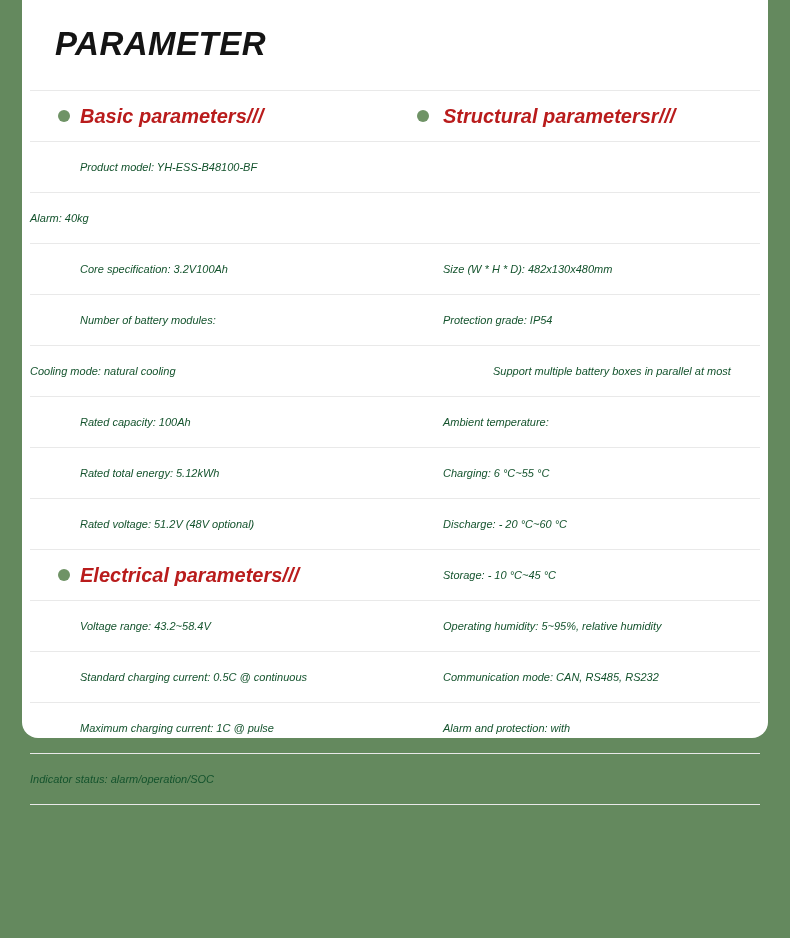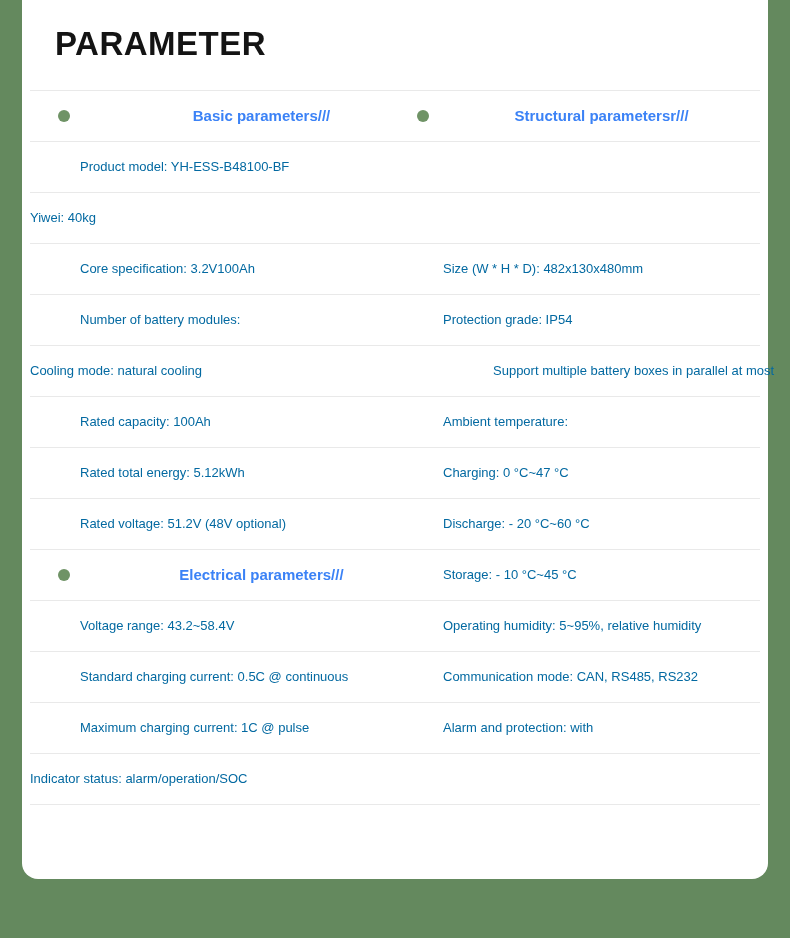--- a/index.html
+++ b/index.html
@@ -12,24 +12,25 @@
     position: relative;
     background: #64895e;
     font-family: "Liberation Sans", "DejaVu Sans", sans-serif;
     overflow: hidden;
   }
   .card {
     position: absolute;
     left: 22px;
     top: 0;
     width: 746px;
-    height: 879px;
+    height: 738px;
     background: #ffffff;
     border-radius: 0 0 16px 16px;
     box-sizing: border-box;
+    font-style: italic;
   }
   .title-block {
     height: 91px;
     margin: 0 8px;
     border-bottom: 1px solid #e9e9e9;
     box-sizing: border-box;
     padding: 27px 0 0 25px;
   }
   .page-title {
     margin: 0;
@@ -44,33 +45,32 @@
   }
   .row {
     display: grid;
     grid-template-columns: 413px 1fr;
     height: 50px;
     align-items: center;
     border-bottom: 1px solid #e9e9e9;
   }
   .cell {
     position: relative;
-    font-size: 13px;
-    color: #0369a1;
+    font-size: 11px;
+    color: #14532d;
     white-space: nowrap;
     line-height: 50px;
     height: 50px;
   }
   .cell.left  { padding-left: 50px; }
   .cell.right { padding-left: 0; }
   .cell.header {
     font-weight: 700;
-    color: #3b82f6;
-    font-size: 15px;
-    text-align: center;
+    color: #b91c1c;
+    font-size: 20px;
   }
   .dot {
     position: absolute;
     top: 50%;
     transform: translateY(-50%);
     width: 12px;
     height: 12px;
     border-radius: 50%;
     background: #6f9366;
   }
@@ -86,41 +86,41 @@
   </div>
   <div class="rows" id="rows">
       <div class="row">
         <div class="cell left header"><span class="dot"></span><span>Basic parameters///</span></div>
         <div class="cell right header"><span class="dot"></span><span>Structural parametersr///</span></div>
       </div>
       <div class="row">
         <div class="cell left"><span>Product model: YH-ESS-B48100-BF</span></div>
       </div>
       <div class="row">
-        <div class="cell right"><span>Yiwei: 40kg</span></div>
+        <div class="cell right"><span>Alarm: 40kg</span></div>
       </div>
       <div class="row">
         <div class="cell left"><span>Core specification: 3.2V100Ah</span></div>
         <div class="cell right"><span>Size (W * H * D): 482x130x480mm</span></div>
       </div>
       <div class="row">
         <div class="cell left"><span>Number of battery modules:</span></div>
         <div class="cell right"><span>Protection grade: IP54</span></div>
       </div>
       <div class="row">
         <div class="cell right"><span>Cooling mode: natural cooling</span></div>
         <div class="cell left"><span>Support multiple battery boxes in parallel at most</span></div>
       </div>
       <div class="row">
         <div class="cell left"><span>Rated capacity: 100Ah</span></div>
         <div class="cell right"><span>Ambient temperature:</span></div>
       </div>
       <div class="row">
         <div class="cell left"><span>Rated total energy: 5.12kWh</span></div>
-        <div class="cell right"><span>Charging: 0 °C~47 °C</span></div>
+        <div class="cell right"><span>Charging: 6 °C~55 °C</span></div>
       </div>
       <div class="row">
         <div class="cell left"><span>Rated voltage: 51.2V (48V optional)</span></div>
         <div class="cell right"><span>Discharge: - 20 °C~60 °C</span></div>
       </div>
       <div class="row">
         <div class="cell left header"><span class="dot"></span><span>Electrical parameters///</span></div>
         <div class="cell right"><span>Storage: - 10 °C~45 °C</span></div>
       </div>
       <div class="row">

